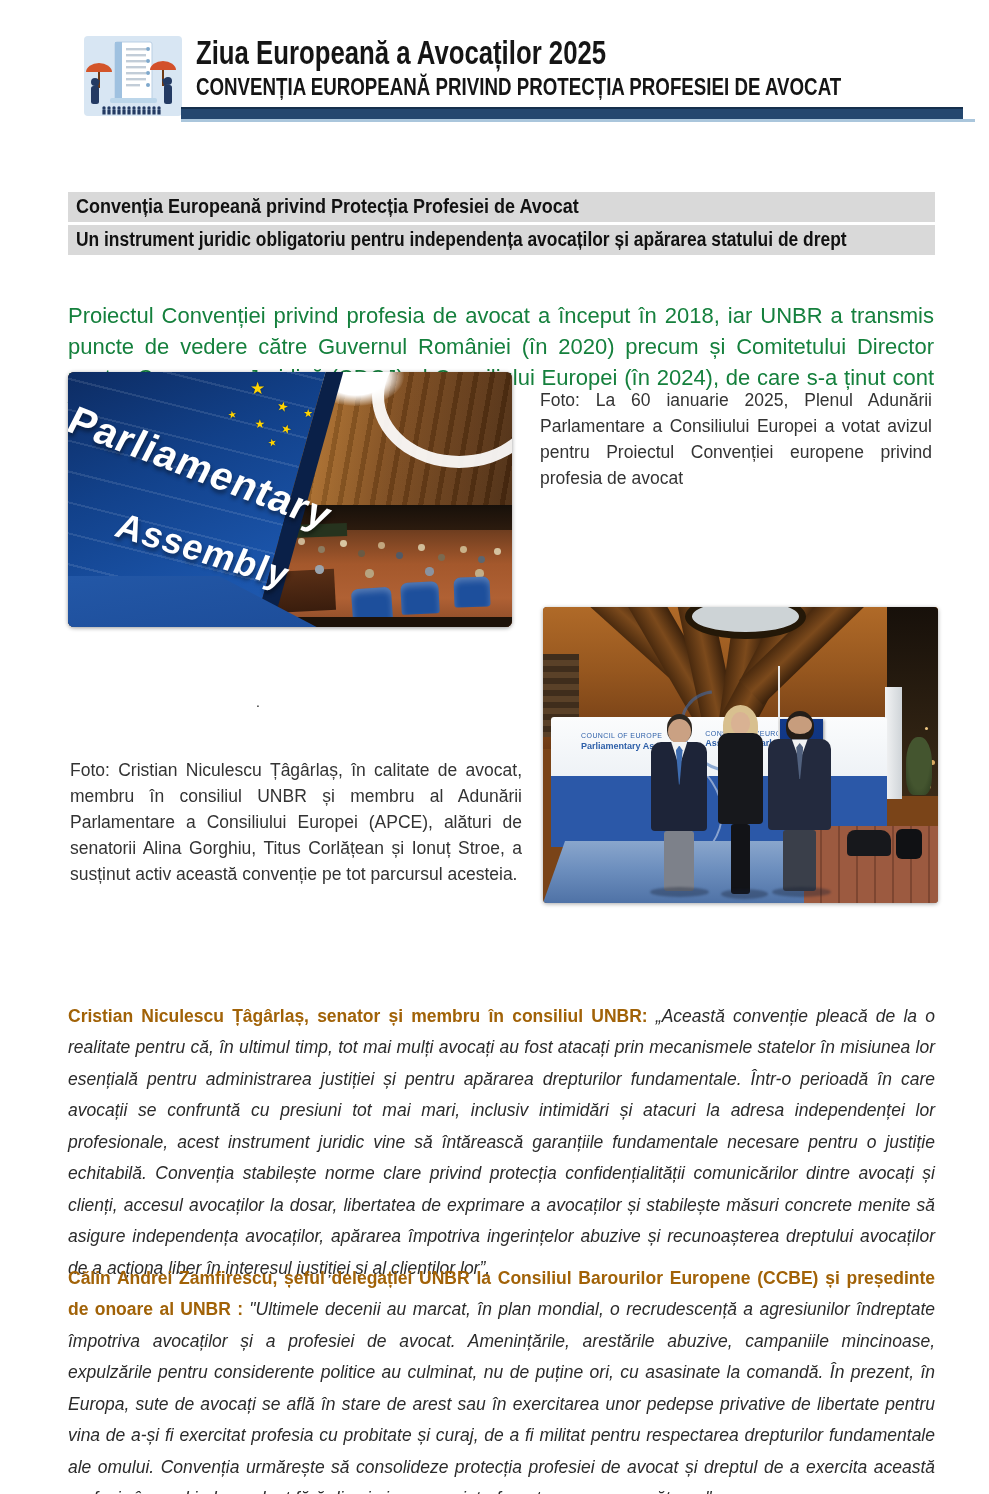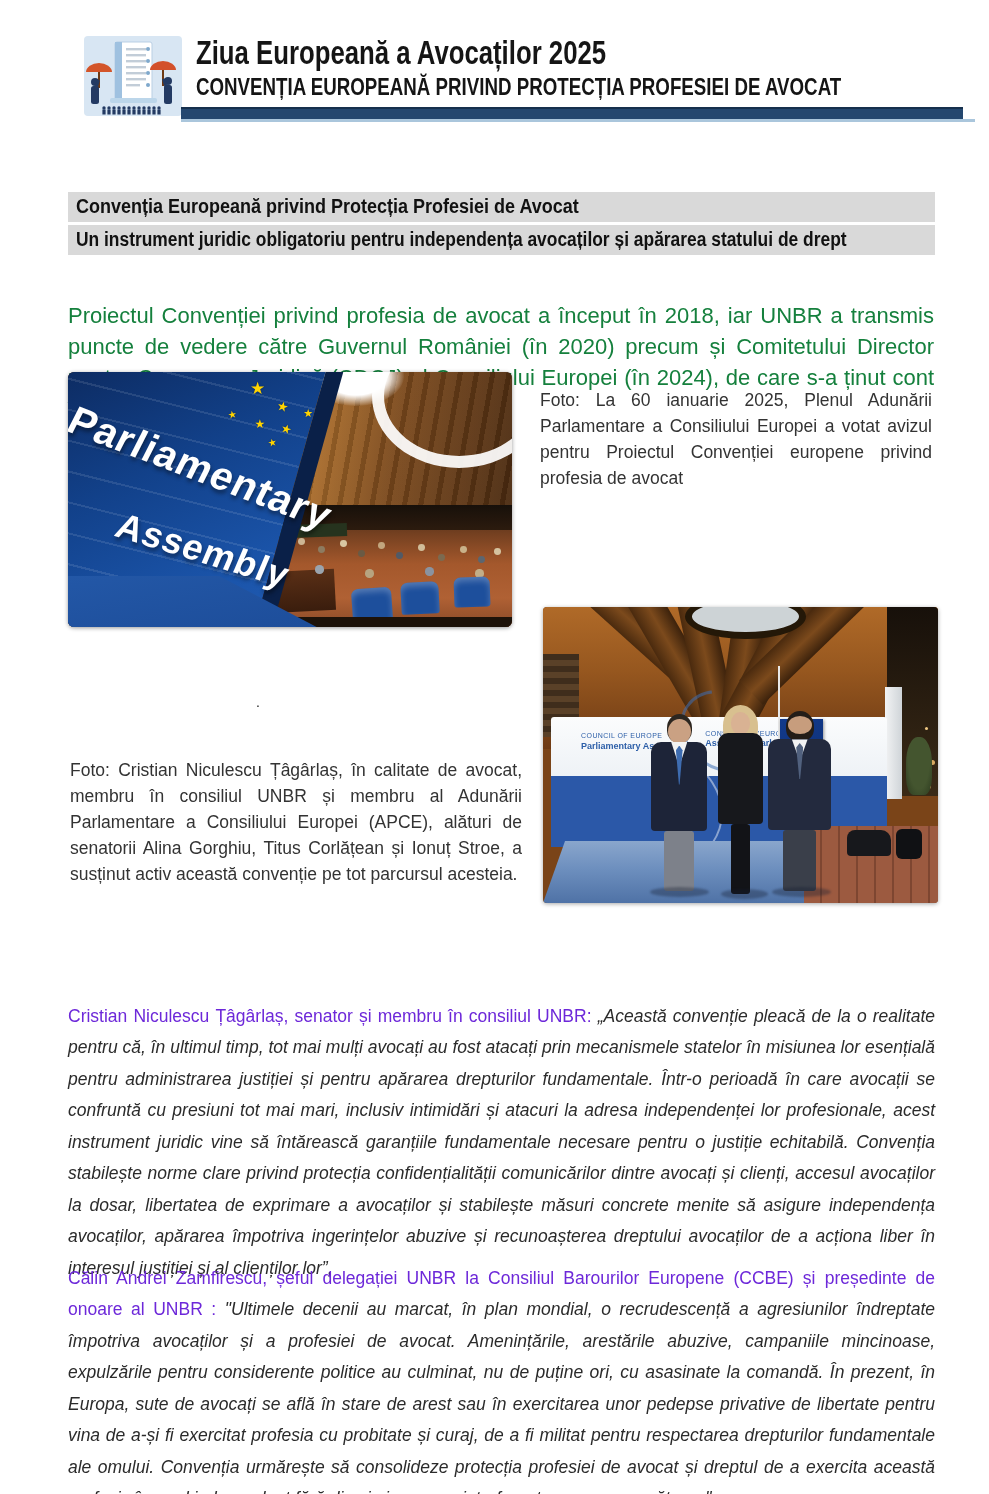--- a/index.html
+++ b/index.html
@@ -24,21 +24,21 @@
   .hl-bar{background:#d9d9d9;padding:3px 8px 4px 8px;margin-bottom:3px;overflow:hidden;white-space:nowrap;}
   .hl-text{font-size:20px;font-weight:bold;color:#111;}
   
   .intro{position:absolute;left:68px;top:278px;width:866px;font-size:22px;line-height:31px;text-align:justify;color:#15803d;}
   .cap-right{position:absolute;left:540px;top:369px;width:392px;font-size:17.5px;line-height:26px;text-align:justify;color:#333;}
   .cap-left{position:absolute;left:70px;top:739px;width:452px;font-size:17.5px;line-height:26px;text-align:justify;color:#333;}
   .stray-dot{position:absolute;left:256px;top:694px;font-size:14px;color:#222;}
   .quote{position:absolute;left:68px;width:867px;font-size:17.5px;line-height:31.5px;text-align:justify;color:#2b2b2b;}
   .quote.q1{top:983px;}
   .quote.q2{top:1245px;}
-  .q-lead{font-weight:normal;font-style:normal;color:#6d28d9;}
+  .q-lead{font-weight:bold;font-style:normal;color:#a16207;}
   .q-text{font-style:italic;}
   
   .fig1{position:absolute;left:68px;top:372px;width:444px;height:255px;border-radius:6px;overflow:hidden;
         box-shadow:0 1px 4px rgba(0,0,0,.4);background:#3a2414;}
   .f1-ceiling{position:absolute;left:36%;top:0;right:0;height:58%;
         background:linear-gradient(100deg,#9a6026 0%,#b3742f 28%,#7c4a1d 58%,#4a2a10 100%);}
   .f1-ribs{position:absolute;inset:0;background:repeating-linear-gradient(100deg,rgba(0,0,0,.22) 0 5px,rgba(255,255,255,.07) 5px 16px);opacity:.6;}
   .f1-ring{position:absolute;right:-34px;top:-48px;width:150px;height:120px;border:12px solid rgba(255,255,255,.92);border-radius:50%;}
   .f1-light{position:absolute;right:108px;top:-26px;width:96px;height:60px;border-radius:50%;
         background:radial-gradient(ellipse,#ffffff 0 45%,rgba(255,255,255,0) 72%);}

